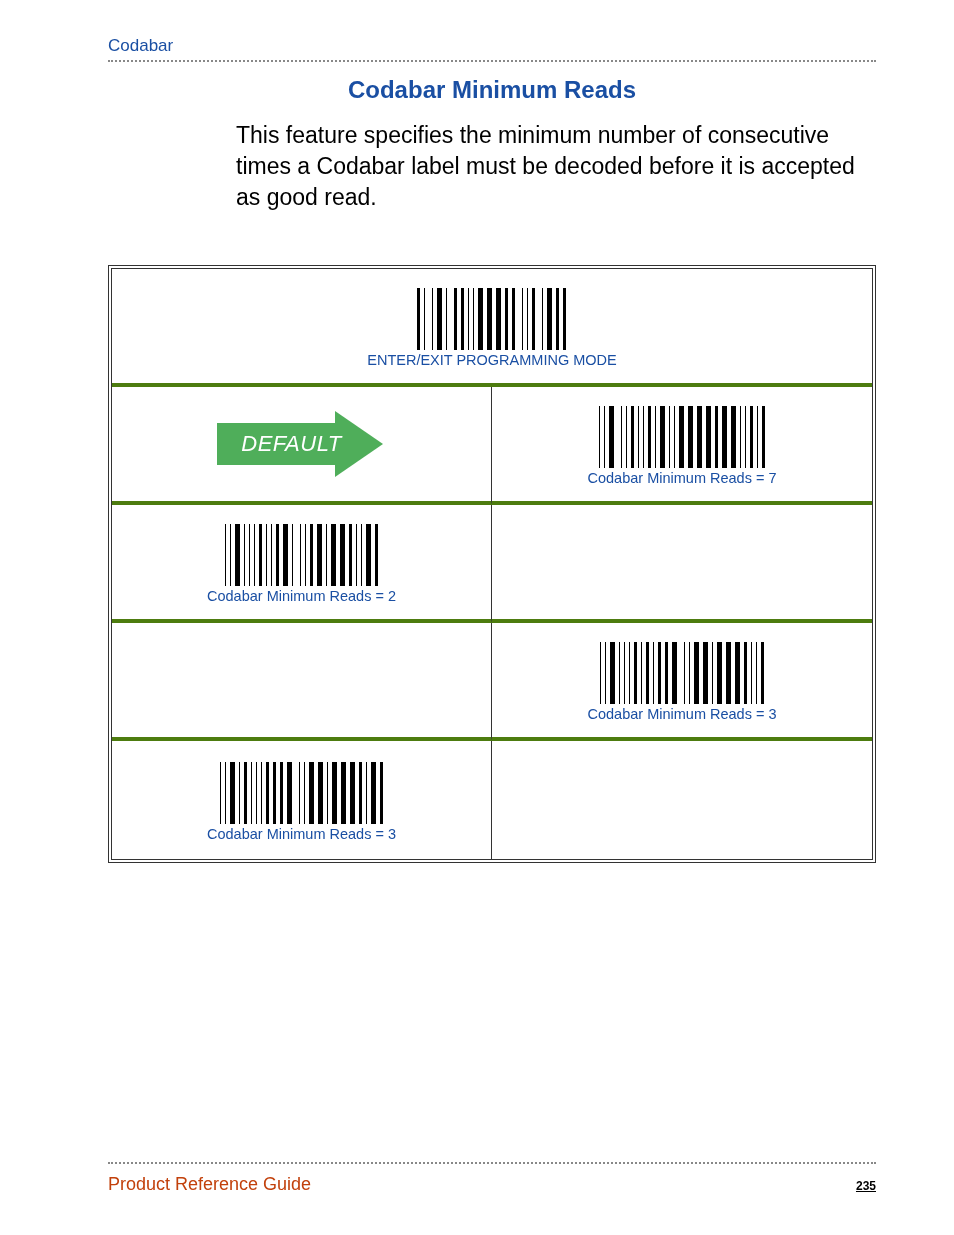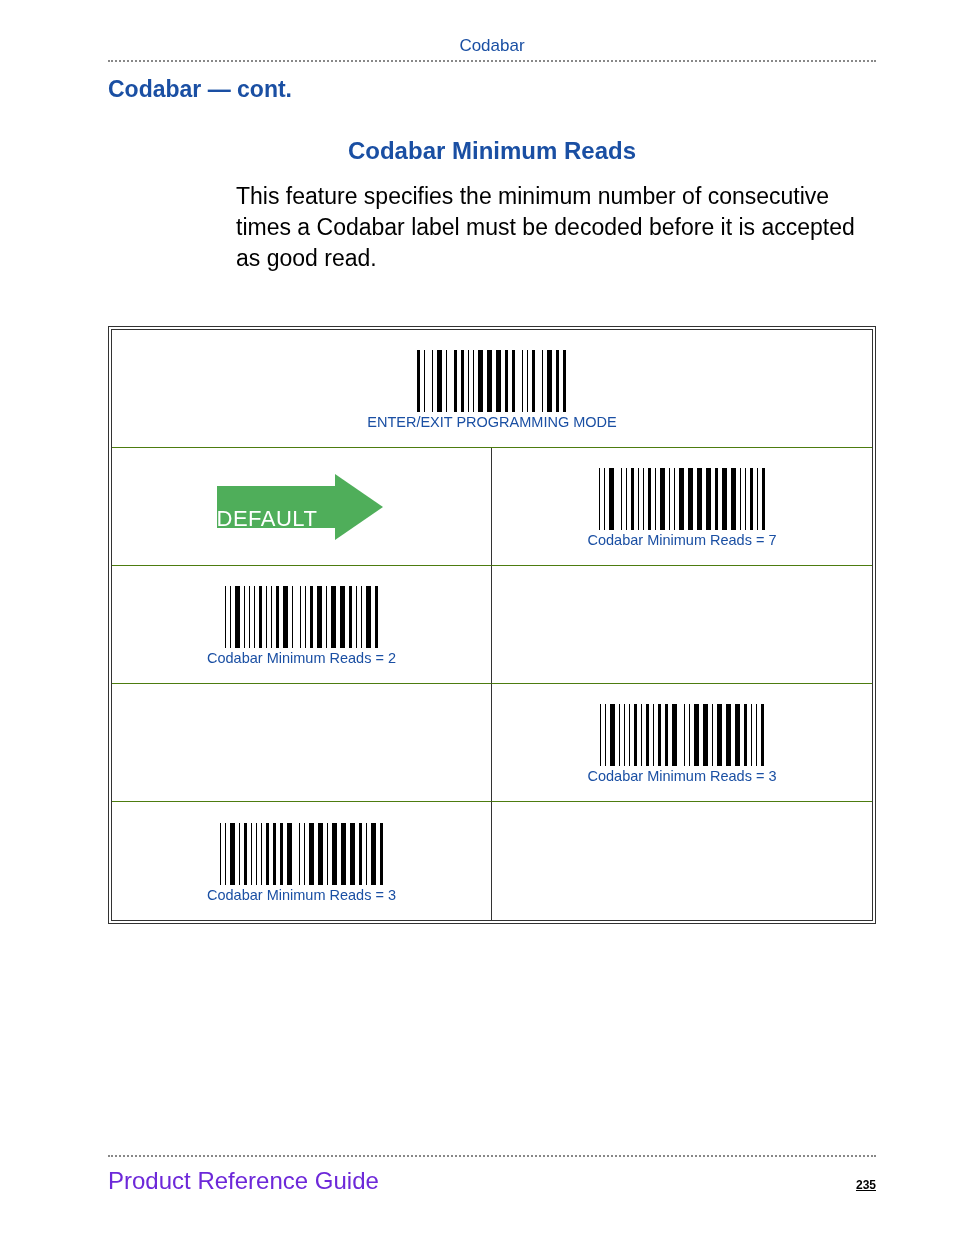--- a/index.html
+++ b/index.html
@@ -8,21 +8,21 @@
     height: 1235px;
     background: #fff;
     font-family: "Myriad Pro", "Segoe UI", Arial, sans-serif;
     position: relative;
     color: #000;
   }
   .page {
     padding: 36px 78px 0 108px;
   }
   .running-head {
-    text-align: center;
+    text-align: left;
     color: #1a4fa3;
     font-size: 17px;
     margin-bottom: 4px;
   }
   .dotted {
     border: none;
     border-top: 2px dotted #888;
     margin: 0 0 14px 0;
   }
   .sec-title {
@@ -45,21 +45,21 @@
     margin-left: 128px;
     margin-bottom: 52px;
   }
   .config-table {
     border: 4px double #333;
     border-collapse: separate;
     border-spacing: 0;
     width: 100%;
   }
   .config-table td {
-    border-bottom: 1px solid #4d7c0f;
+    border-bottom: 4px solid #4d7c0f;
     vertical-align: middle;
     text-align: center;
     padding: 10px 8px 6px 8px;
     height: 118px;
   }
   .config-table tr:last-child td { border-bottom: none; }
   .header-cell { height: 110px; }
   .split-left { border-right: 1px solid #333; width: 50%; }
   .barcode {
     display: inline-block;
@@ -102,50 +102,50 @@
   .default-arrow .head {
     position: absolute;
     left: 118px; top: -4px;
     width: 0; height: 0;
     border-top: 33px solid transparent;
     border-bottom: 33px solid transparent;
     border-left: 48px solid #4fae5a;
   }
   .default-arrow .label {
     position: absolute;
-    left: 0; top: 12px;
+    left: 0; top: 0;
     width: 150px;
     line-height: 58px;
-    text-align: left;
+    text-align: center;
     color: #fff;
     font-size: 22px;
     letter-spacing: 0.5px;
+    font-style: italic;
   }
   .footer {
     position: absolute;
     left: 108px; right: 78px;
     bottom: 40px;
   }
   .footer .dotted { margin-bottom: 10px; }
   .footer-row {
     display: flex;
     justify-content: space-between;
     align-items: baseline;
   }
-  .footer-title { color: #6d28d9; font-size: 24px; }
+  .footer-title { color: #c2410c; font-size: 18px; }
   .footer-page  { color: #000000; font-size: 12px; font-weight: 700; text-decoration: underline; }
 </style>
 </head>
 <body>
 
 <div class="page">
   <div class="running-head">Codabar</div>
   <hr class="dotted">
 
-  <div class="sec-title">Codabar — cont.</div>
   <div class="sub-title">Codabar Minimum Reads</div>
   <div class="body-text">This feature specifies the minimum number of consecutive times a Codabar label must be decoded before it is accepted as good read.</div>
 
   <table class="config-table">
     <tbody>
         <tr>
       <td colspan="2" class="header-cell">
         <div class="barcode">
           <div class="bc-bars">
             <span class="w2"></span>

